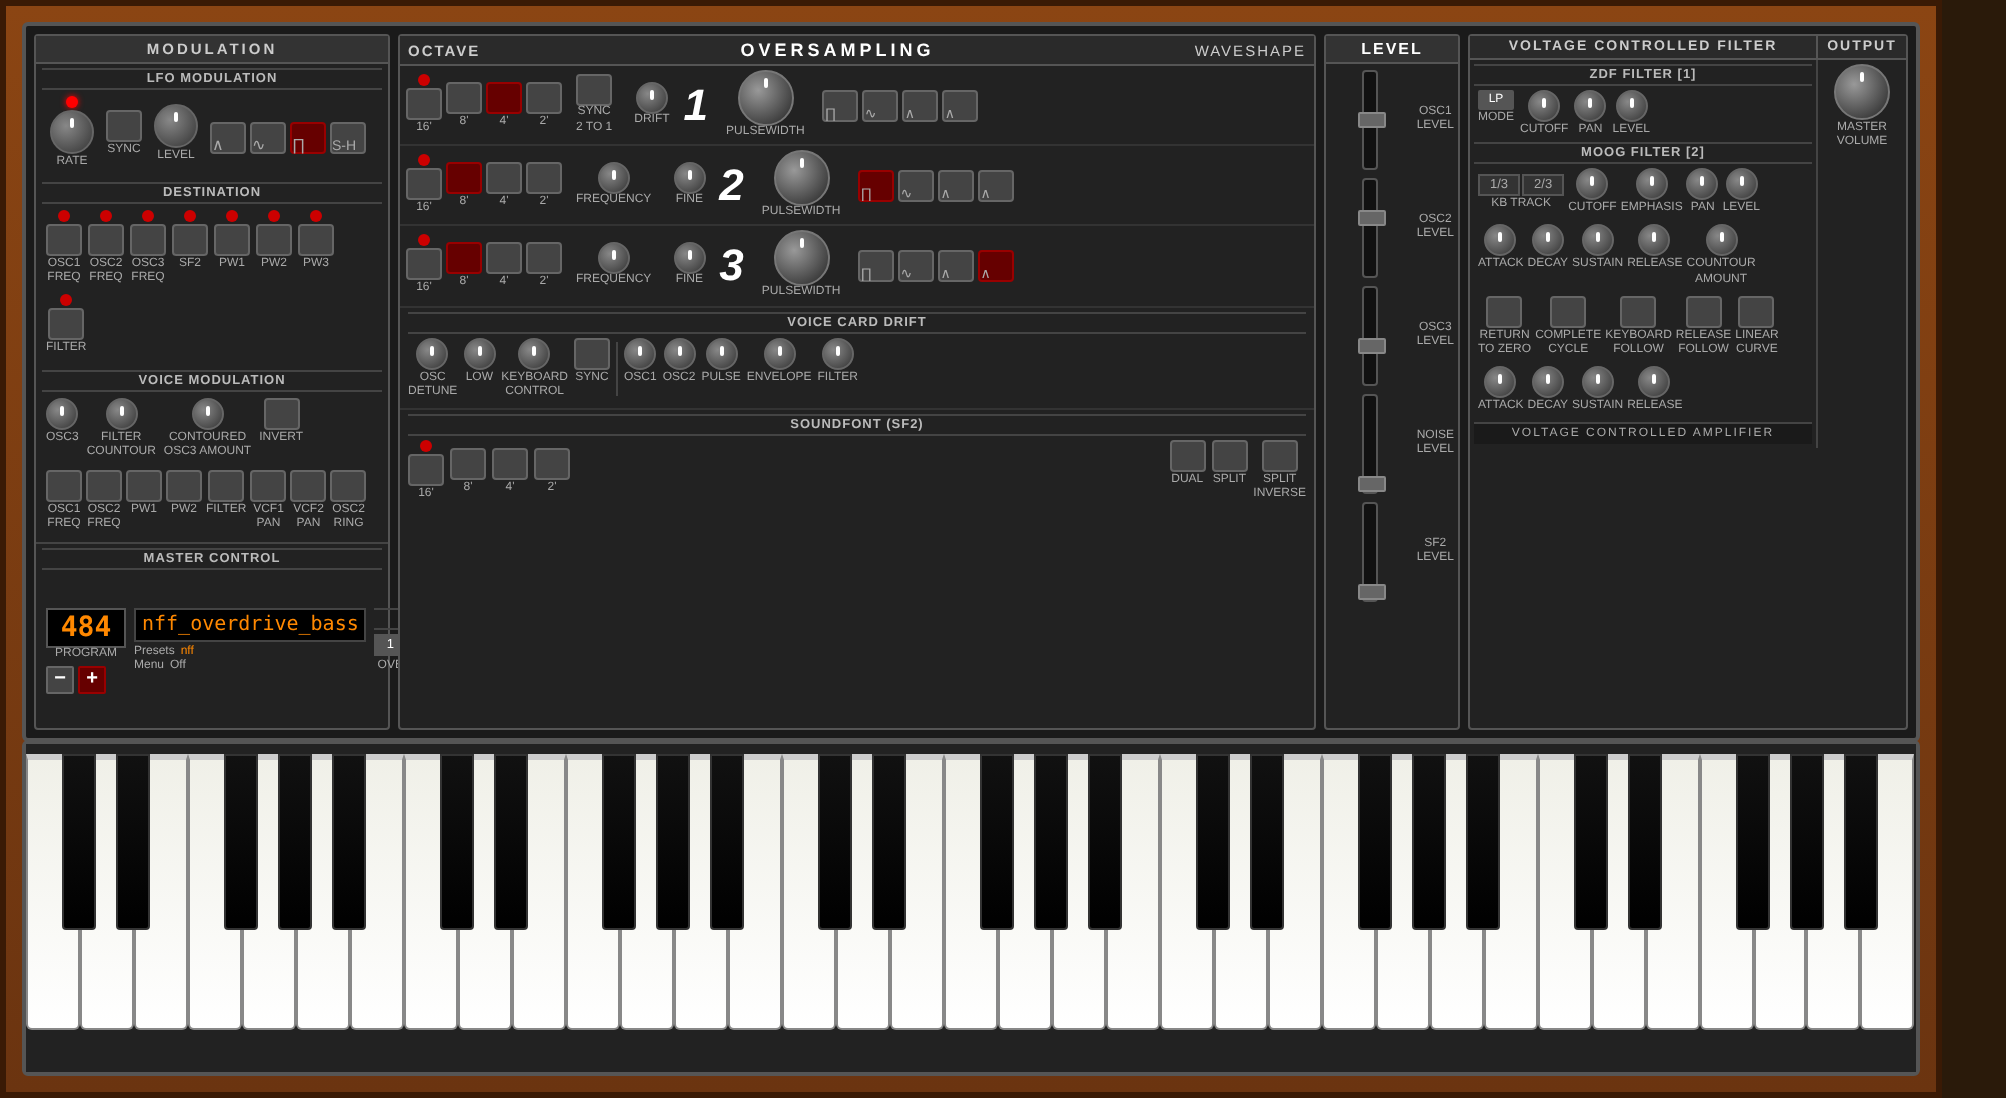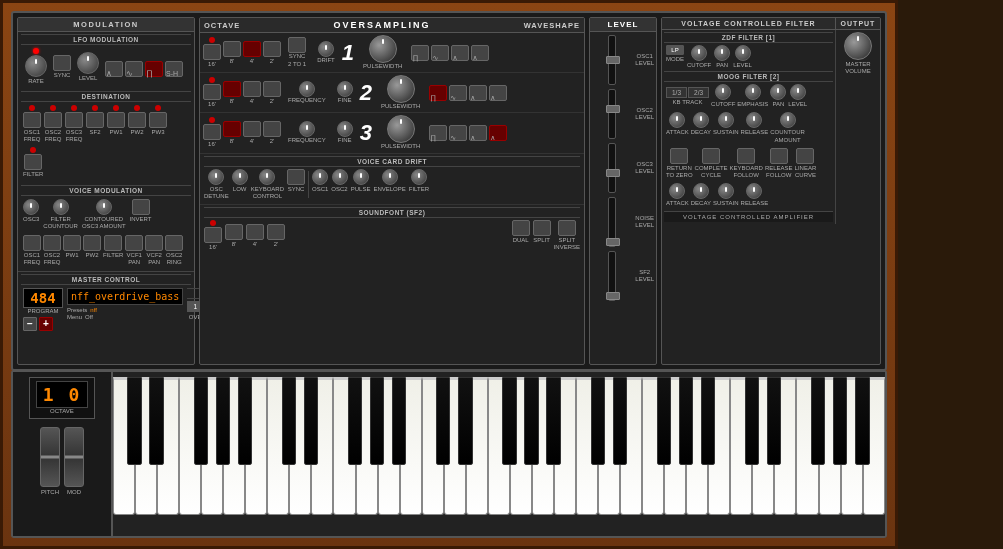--- a/index.html
+++ b/index.html
@@ -5,21 +5,21 @@
     * { box-sizing: border-box; margin: 0; padding: 0; }
     body {
       background: #2a1a0a;
       width: 1003px;
       height: 549px;
       overflow: hidden;
       font-family: Arial, sans-serif;
     }
 
     .synth-body {
-      width: 898px;
+      width: 971px;
       height: 549px;
       background: linear-gradient(to bottom, #8B4513 0%, #6B3410 100%);
       border: 3px solid #3a1a05;
       position: relative;
     }
 
     
     .panel-area {
       position: absolute;
       top: 8px;
@@ -580,21 +580,21 @@
             </div>
           <div class="col">
               <div class="sq-btn"></div>
               <span class="lbl">OSC2<br>RING</span>
             </div>
         </div>
       </div>
 
       <div style="flex:1; padding:2px 3px; border-top:1px solid #444;">
         <div class="sub-hdr">MASTER CONTROL</div>
-        <div style="display:flex; gap:4px; padding:3px 2px; align-items:flex-start;">
+        <div style="display:flex; gap:4px; padding:3px 2px; align-items:flex-start;margin-top:16px;">
           <div>
             <div class="prog-display">484</div>
             <span class="lbl">PROGRAM</span>
             <div style="display:flex; gap:2px; margin-top:2px;">
               <div class="prog-btn">−</div>
               <div class="prog-btn" style="background:#600; border-color:#900;">+</div>
             </div>
           </div>
           <div style="flex:1;">
             <div style="background:#000; color:#f80; font-family:monospace; font-size:10px; padding:2px 3px; border:1px solid #444;">nff_overdrive_bass</div>
@@ -619,21 +619,21 @@
             </div>
           </div>
         </div>
       </div>
     </div>
 
     <div class="osc-panel">
       <div class="osc-panel-header">
         <span style="color:#ccc; font-size:7.5px; font-weight:bold; letter-spacing:1px;">OCTAVE</span>
         <span style="color:#fff; font-size:9px; font-weight:bold; letter-spacing:2px;">OVERSAMPLING</span>
-        <span style="color:#ccc; font-size:7.5px; font-weight:bold; letter-spacing:1px;">WAVESHAPE</span>
+        <span style="color:#ccc; font-size:7.5px; font-weight:normal; letter-spacing:1px;">WAVESHAPE</span>
       </div>
 
       <div class="osc-row">
         <div style="display:flex; gap:2px; align-items:center;">
           <div class="col">
               <div class="led"></div>
               <div class="sq-btn"></div>
               <span class="lbl">16'</span>
             </div>
           <div class="col">
@@ -1001,36 +1001,20 @@
             <div class="knob-lg"></div>
             <span class="lbl">MASTER VOLUME</span>
           </div>
         </div>
       </div>
     </div>
   </div>
 
   <div class="keyboard-area">
 
-    <div class="keyboard-controls">
-      <div style="background:#111; border:1px solid #555; padding:3px 6px; text-align:center;">
-        <div class="octave-display">1  0</div>
-        <span class="lbl">OCTAVE</span>
-      </div>
-      <div class="wheel-container">
-        <div style="display:flex;flex-direction:column;align-items:center;gap:2px;">
-          <div class="wheel"></div>
-          <span class="lbl">PITCH</span>
-        </div>
-        <div style="display:flex;flex-direction:column;align-items:center;gap:2px;">
-          <div class="wheel"></div>
-          <span class="lbl">MOD</span>
-        </div>
-      </div>
-    </div>
 
     <div class="keyboard-keys" id="piano" style="position: relative;">
     <div style="position: relative; display: flex; padding-top: 5px; width: 100%;">
           <div style="width: 2.85714%; height: 138px; background: linear-gradient(rgb(240, 240, 232), rgb(255, 255, 255)); border-width: 3px 1px 1px; border-style: solid; border-color: rgb(204, 204, 204) rgb(136, 136, 136) rgb(136, 136, 136); border-image: initial; border-radius: 0px 0px 3px 3px; position: relative; flex-shrink: 0;"></div>
           <div style="width: 2.85714%; height: 138px; background: linear-gradient(rgb(240, 240, 232), rgb(255, 255, 255)); border-width: 3px 1px 1px; border-style: solid; border-color: rgb(204, 204, 204) rgb(136, 136, 136) rgb(136, 136, 136); border-image: initial; border-radius: 0px 0px 3px 3px; position: relative; flex-shrink: 0;"></div>
           <div style="width: 2.85714%; height: 138px; background: linear-gradient(rgb(240, 240, 232), rgb(255, 255, 255)); border-width: 3px 1px 1px; border-style: solid; border-color: rgb(204, 204, 204) rgb(136, 136, 136) rgb(136, 136, 136); border-image: initial; border-radius: 0px 0px 3px 3px; position: relative; flex-shrink: 0;"></div>
           <div style="width: 2.85714%; height: 138px; background: linear-gradient(rgb(240, 240, 232), rgb(255, 255, 255)); border-width: 3px 1px 1px; border-style: solid; border-color: rgb(204, 204, 204) rgb(136, 136, 136) rgb(136, 136, 136); border-image: initial; border-radius: 0px 0px 3px 3px; position: relative; flex-shrink: 0;"></div>
           <div style="width: 2.85714%; height: 138px; background: linear-gradient(rgb(240, 240, 232), rgb(255, 255, 255)); border-width: 3px 1px 1px; border-style: solid; border-color: rgb(204, 204, 204) rgb(136, 136, 136) rgb(136, 136, 136); border-image: initial; border-radius: 0px 0px 3px 3px; position: relative; flex-shrink: 0;"></div>
           <div style="width: 2.85714%; height: 138px; background: linear-gradient(rgb(240, 240, 232), rgb(255, 255, 255)); border-width: 3px 1px 1px; border-style: solid; border-color: rgb(204, 204, 204) rgb(136, 136, 136) rgb(136, 136, 136); border-image: initial; border-radius: 0px 0px 3px 3px; position: relative; flex-shrink: 0;"></div>
           <div style="width: 2.85714%; height: 138px; background: linear-gradient(rgb(240, 240, 232), rgb(255, 255, 255)); border-width: 3px 1px 1px; border-style: solid; border-color: rgb(204, 204, 204) rgb(136, 136, 136) rgb(136, 136, 136); border-image: initial; border-radius: 0px 0px 3px 3px; position: relative; flex-shrink: 0;"></div>

